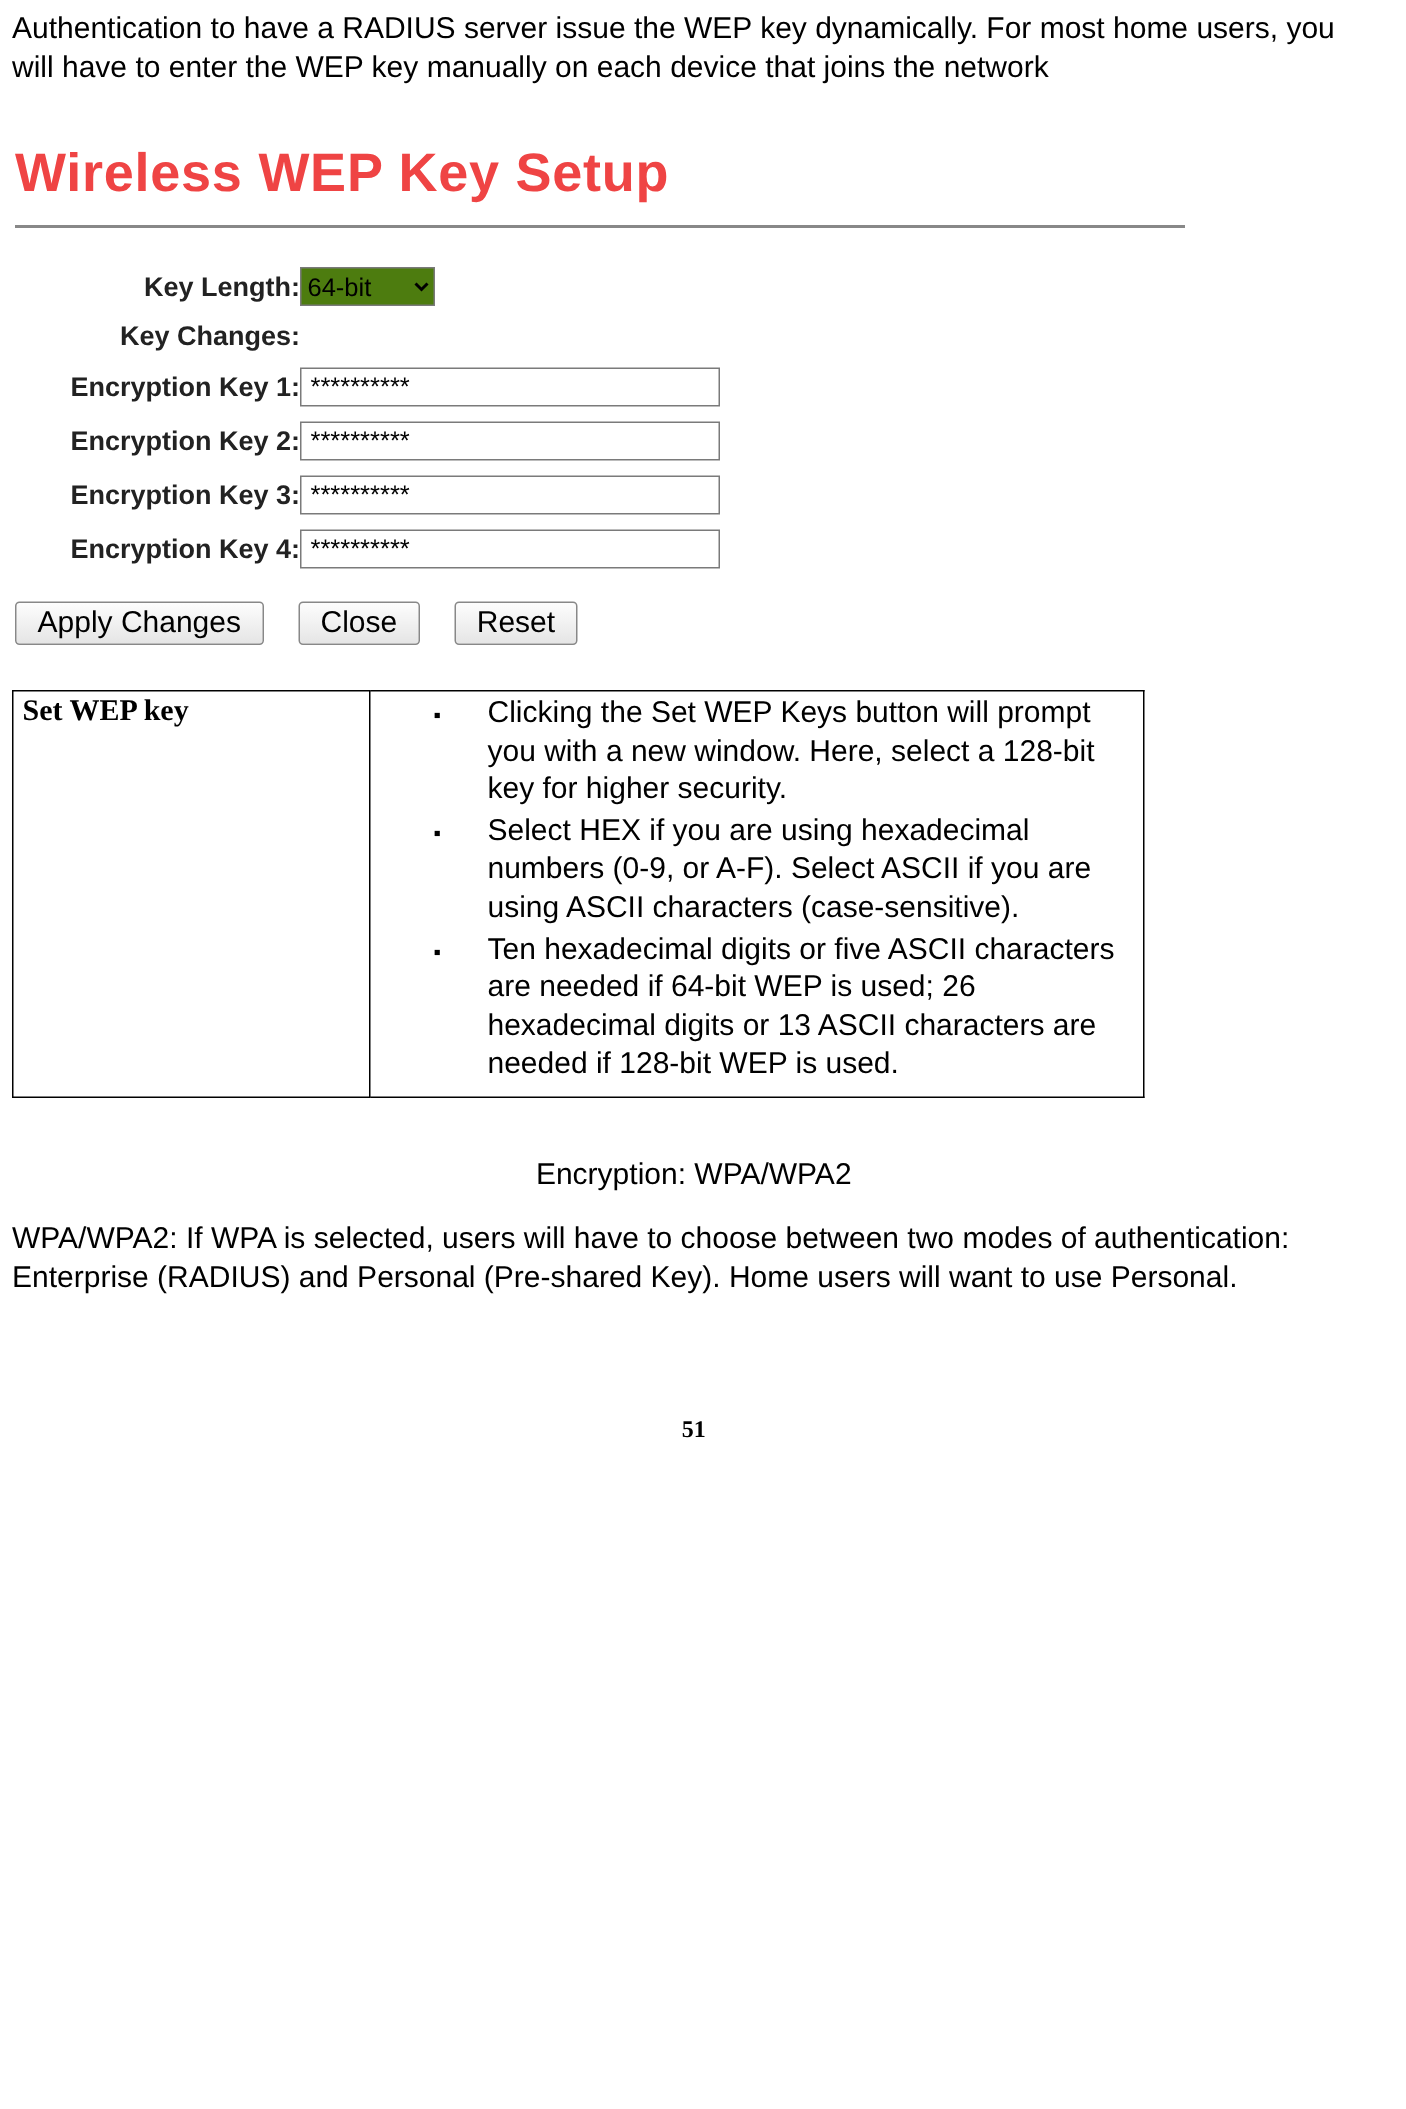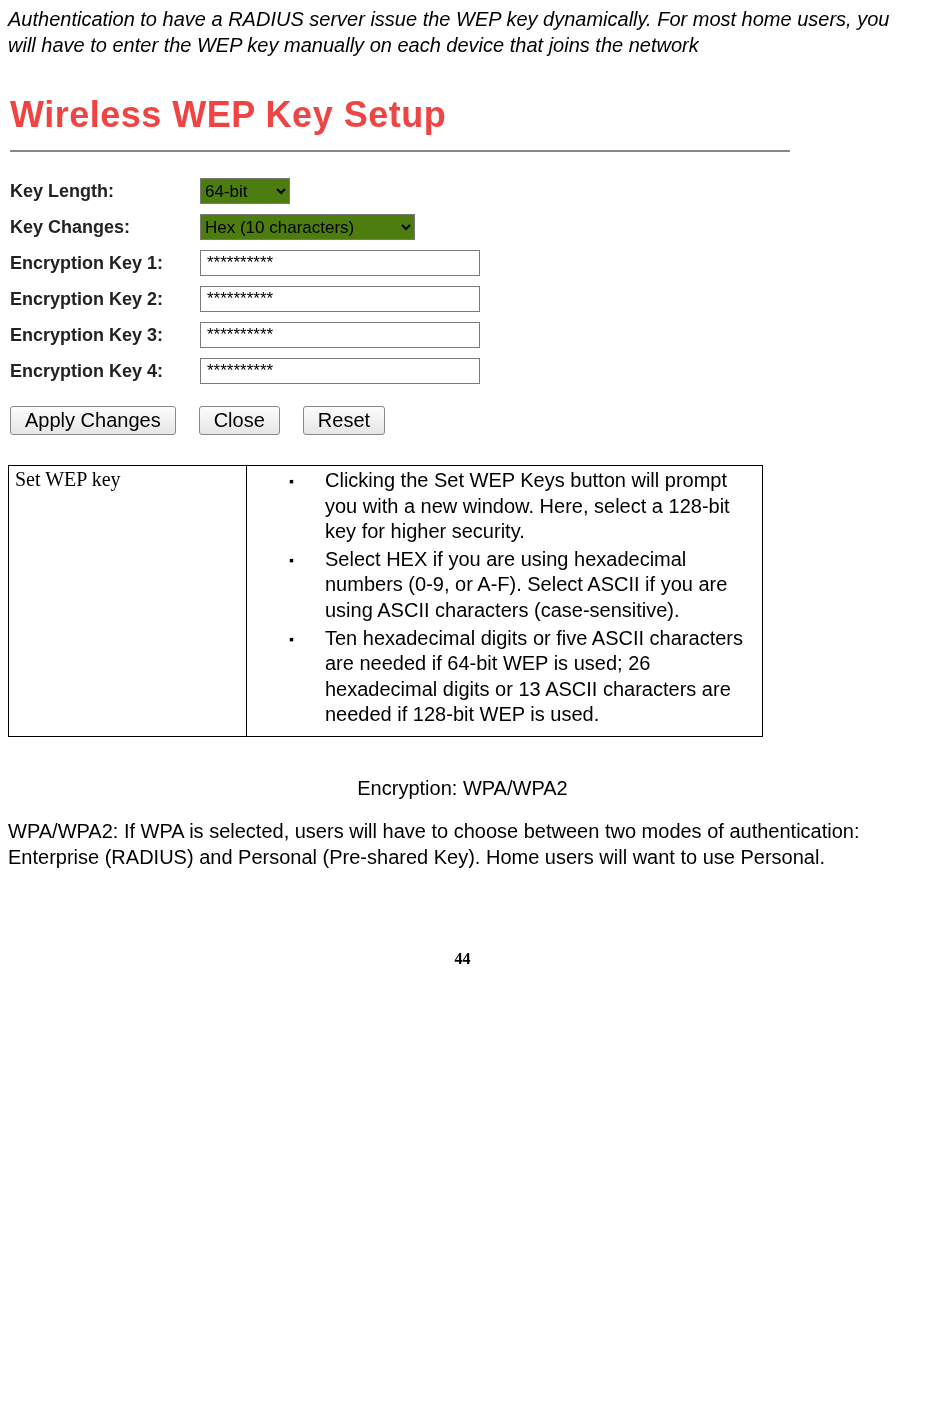--- a/index.html
+++ b/index.html
@@ -5,21 +5,21 @@
   body {
     font-family: Arial, Helvetica, sans-serif;
     font-size: 20px;
     color: #000;
     margin: 0;
     padding: 6px 20px 10px 8px;
     width: 937px;
     box-sizing: border-box;
     background: #fff;
   }
-  .intro-text { line-height: 1.3; margin-bottom: 30px; font-style: italic; }
+  .intro-text { line-height: 1.3; margin-bottom: 30px; }
   .wep-panel {
     width: 780px;
     padding: 6px 2px 10px 2px;
     font-family: "Trebuchet MS", Verdana, Arial, sans-serif;
     font-size: 18px;
     color: #222;
     margin-bottom: 20px;
   }
   .wep-title {
     font-family: Arial, Verdana, sans-serif;
@@ -39,20 +39,21 @@
   .form-row {
     display: flex;
     align-items: center;
     margin-bottom: 10px;
   }
   .form-label {
     width: 190px;
     font-weight: 700;
     font-family: "Trebuchet MS", Verdana, Arial, sans-serif;
     font-size: 18px;
+    text-align: right;
   }
   select.sel {
     font-family: "Trebuchet MS", Verdana, Arial, sans-serif;
     font-size: 17px;
     height: 26px;
     background: #4d7c0f;
     border: 1px solid #7a7a7a;
   }
   input.txt {
     font-family: "Trebuchet MS", Verdana, Arial, sans-serif;
@@ -82,21 +83,21 @@
     font-size: 20px;
   }
   table.info td {
     border: 1px solid #000;
     vertical-align: top;
     padding: 2px 6px 6px 6px;
   }
   table.info td.left {
     width: 225px;
     font-family: "Times New Roman", Times, serif;
-    font-weight: 400;
+    font-weight: 700;
     font-size: 20px;
   }
   table.info ul {
     list-style: none;
     margin: 0;
     padding: 0 2px 0 36px;
   }
   table.info ul li {
     position: relative;
     padding-left: 36px;
@@ -136,23 +137,20 @@
 
   <div class="form-row">
     <div class="form-label">Key Length:</div>
     <select class="sel" style="width:90px">
       <option>64-bit</option>
     </select>
   </div>
 
   <div class="form-row">
     <div class="form-label">Key Changes:</div>
-    <select class="sel" style="width:215px">
-      <option>Hex (10 characters)</option>
-    </select>
   </div>
 
 
   <div class="form-row">
     <div class="form-label">Encryption Key 1:</div>
     <input class="txt" type="text" value="**********" style="">
   </div>
   <div class="form-row">
     <div class="form-label">Encryption Key 2:</div>
     <input class="txt" type="text" value="**********" style="">
@@ -184,13 +182,13 @@
         <li>Ten hexadecimal digits or five ASCII characters   are needed if 64-bit WEP is used; 26 hexadecimal digits or 13 ASCII characters are needed if 128-bit WEP is used.</li>
       </ul>
     </td>
   </tr>
 </tbody>
   </table>
 
 <div class="section-h">Encryption: WPA/WPA2</div>
 <div class="para">WPA/WPA2: If WPA is selected, users will have to choose between two modes of authentication: Enterprise (RADIUS) and Personal (Pre-shared Key). Home users will want to use Personal.</div>
 
-<div class="pagenum">44</div>
+<div class="pagenum">51</div>
 
 </body></html>

